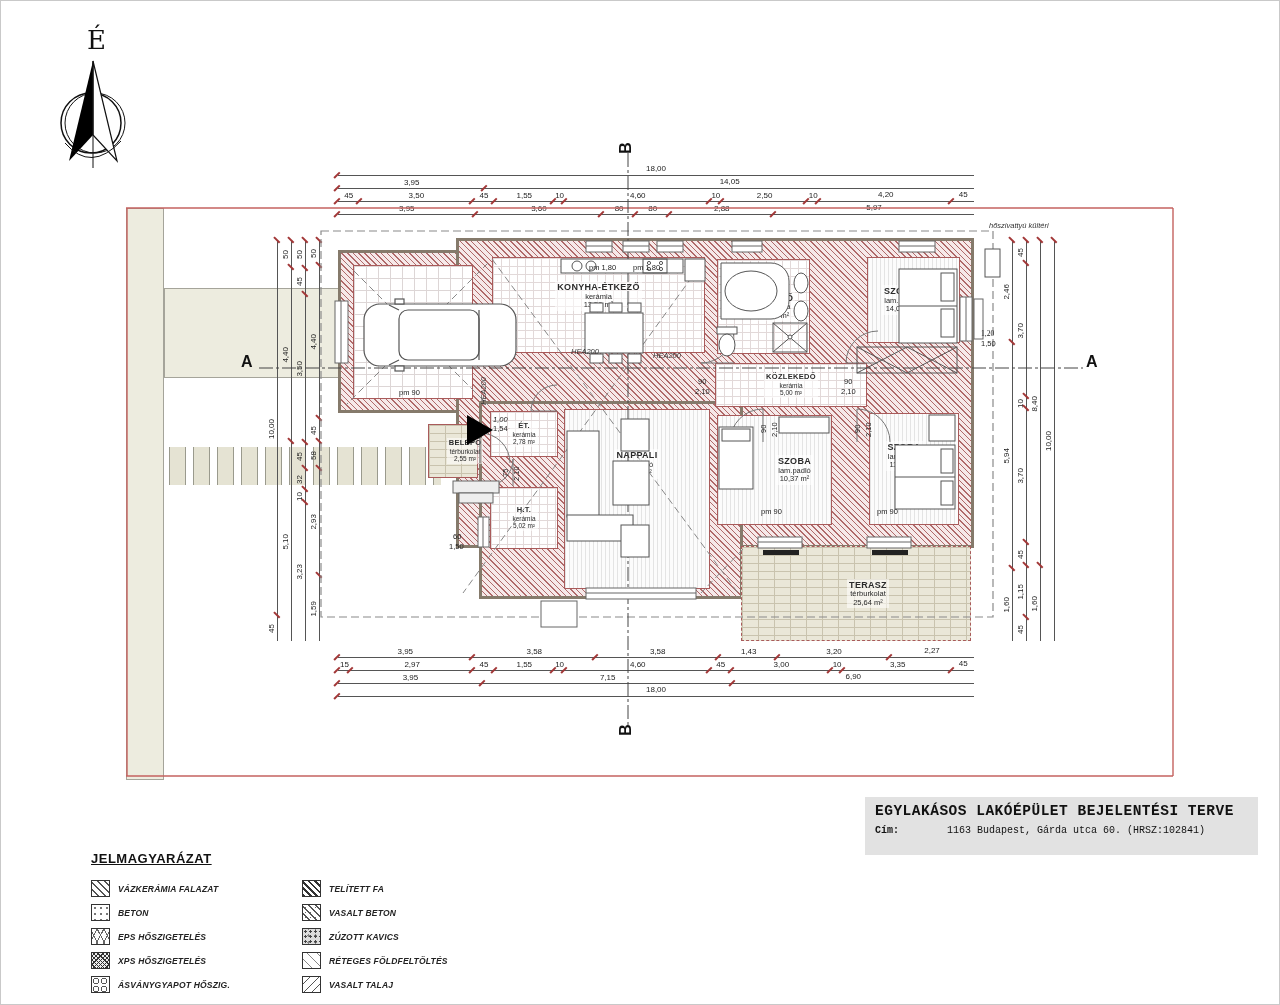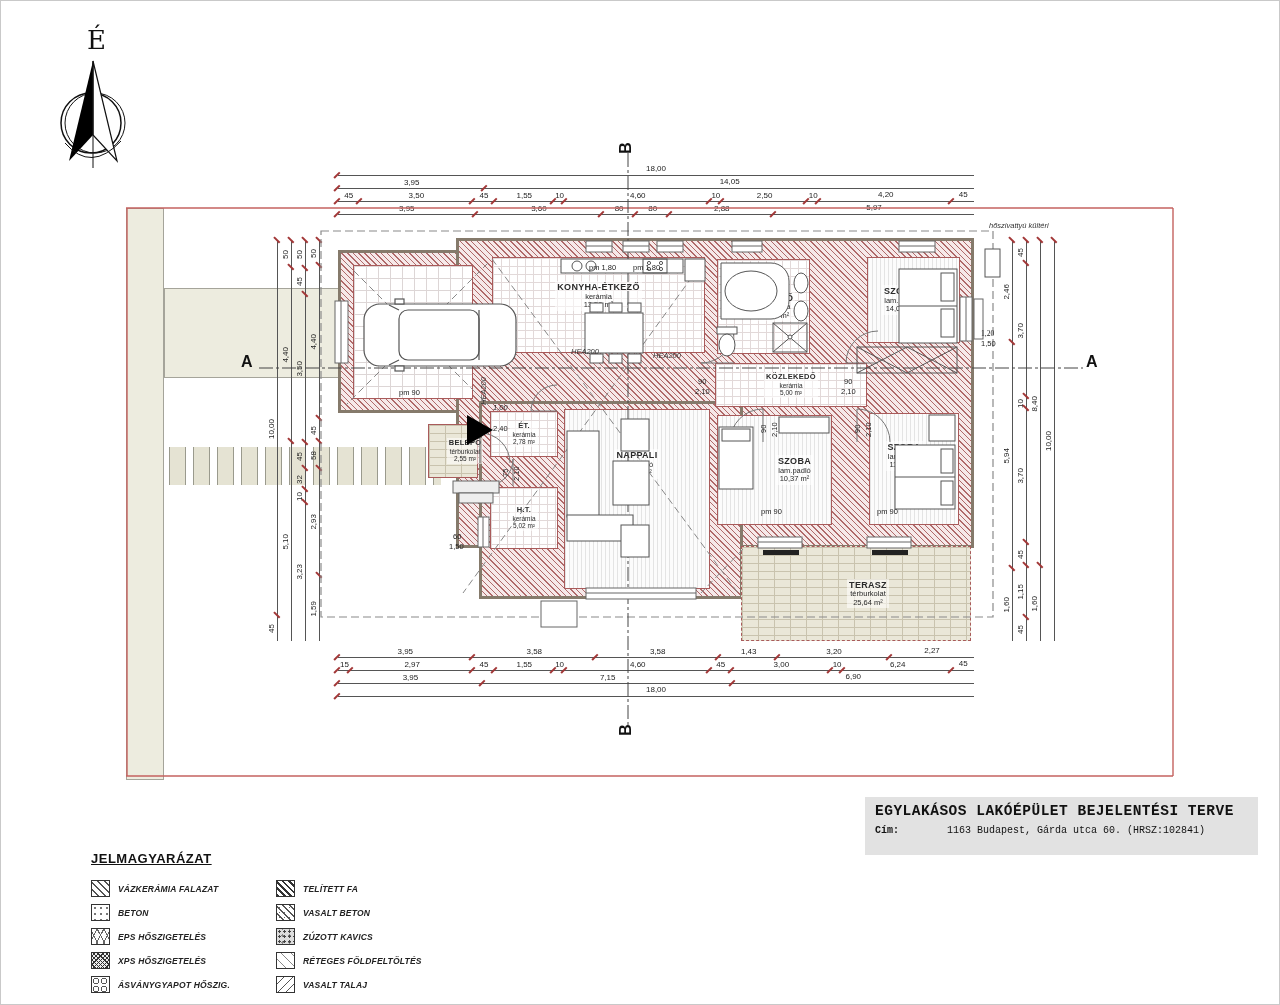--- a/index.html
+++ b/index.html
@@ -67,21 +67,21 @@
   
   #titleblock{position:absolute;left:864px;top:796px;width:393px;height:58px;background:#e2e2e2;
     font-family:"Liberation Mono",monospace;color:#111;padding:6px 10px;box-sizing:border-box;}
   #titleblock .tb-title{font-size:14.5px;font-weight:bold;letter-spacing:.5px;white-space:nowrap;}
   #titleblock .tb-row{margin-top:6px;font-size:10px;display:flex;}
   #titleblock .tb-cim{font-weight:bold;width:72px;}
 
   
   #legend{position:absolute;left:90px;top:850px;width:420px;}
   #legend h3{font-size:13px;font-weight:bold;letter-spacing:.5px;text-decoration:underline;margin:0 0 14px 0;color:#111;}
-  .lg-cols{display:flex;}
+  .lg-cols{display:flex;gap:26px;}
   .lg-col{display:flex;flex-direction:column;gap:7px;width:185px;}
   .lg-row{display:flex;align-items:center;gap:8px;}
   .swatch{width:17px;height:15px;border:1px solid #333;flex:0 0 auto;}
   .lg-label{font-size:8.5px;font-weight:bold;font-style:italic;color:#222;letter-spacing:.2px;}
 
   svg{position:absolute;left:0;top:0;pointer-events:none;}
   .redline{stroke:#c4625f;stroke-width:1.4;}
 </style>
 </head>
 <body>
@@ -458,21 +458,21 @@
       <div class="dseg" style="flex-grow: 0.45;">
         <span>45</span>
       </div>
       <div class="dseg" style="flex-grow: 3; justify-content: center;">
         <span>3,00</span>
       </div>
       <div class="dseg" style="flex-grow: 0.1;">
         <span>10</span>
       </div>
       <div class="dseg" style="flex-grow: 3.35;">
-        <span>6,24</span>
+        <span>3,35</span>
       </div>
       <div class="dseg" style="flex-grow: 0.45;">
         <span>45</span>
       </div>
     </div>
   <div class="dimrow h" style="left:337px;top:671px;width:636px;height:12px;">
       <div class="dseg" style="flex-grow: 3.95;">
         <span>3,95</span>
       </div>
       <div class="dseg" style="flex-grow: 7.15;">
@@ -610,22 +610,22 @@
       <span class="plab" style="left: 697px; top: 376px;">90</span>
       <span class="plab" style="left: 694px; top: 386px;">2,10</span>
       <span class="plab" style="left: 843px; top: 376px;">90</span>
       <span class="plab" style="left: 840px; top: 386px;">2,10</span>
       <span class="plab rot" style="left: 758px; top: 432px;">90</span>
       <span class="plab rot" style="left: 769px; top: 436px;">2,10</span>
       <span class="plab rot" style="left: 852px; top: 432px;">90</span>
       <span class="plab rot" style="left: 863px; top: 436px;">2,10</span>
       <span class="plab rot" style="left: 500px; top: 476px;">75</span>
       <span class="plab rot" style="left: 511px; top: 480px;">2,10</span>
-      <span class="plab" style="left: 492px; top: 402px; font-style: italic;">1,00</span>
-      <span class="plab" style="left: 492px; top: 423px;">2,40</span>
+      <span class="plab" style="left: 492px; top: 414px; font-style: italic;">1,00</span>
+      <span class="plab" style="left: 492px; top: 423px;">1,54</span>
       <span class="plab" style="left: 452px; top: 531px;">60</span>
       <span class="plab" style="left: 448px; top: 541px;">1,50</span>
       <span class="plab" style="left: 980px; top: 328px; font-family: Liberation Serif, serif;">1,20</span>
       <span class="plab" style="left: 980px; top: 338px;">1,50</span>
     </div>
 
   <div id="titleblock">
     <div class="tb-title">EGYLAKÁSOS LAKÓÉPÜLET BEJELENTÉSI TERVE</div>
     <div class="tb-row">
       <span class="tb-cim">Cím:</span>

